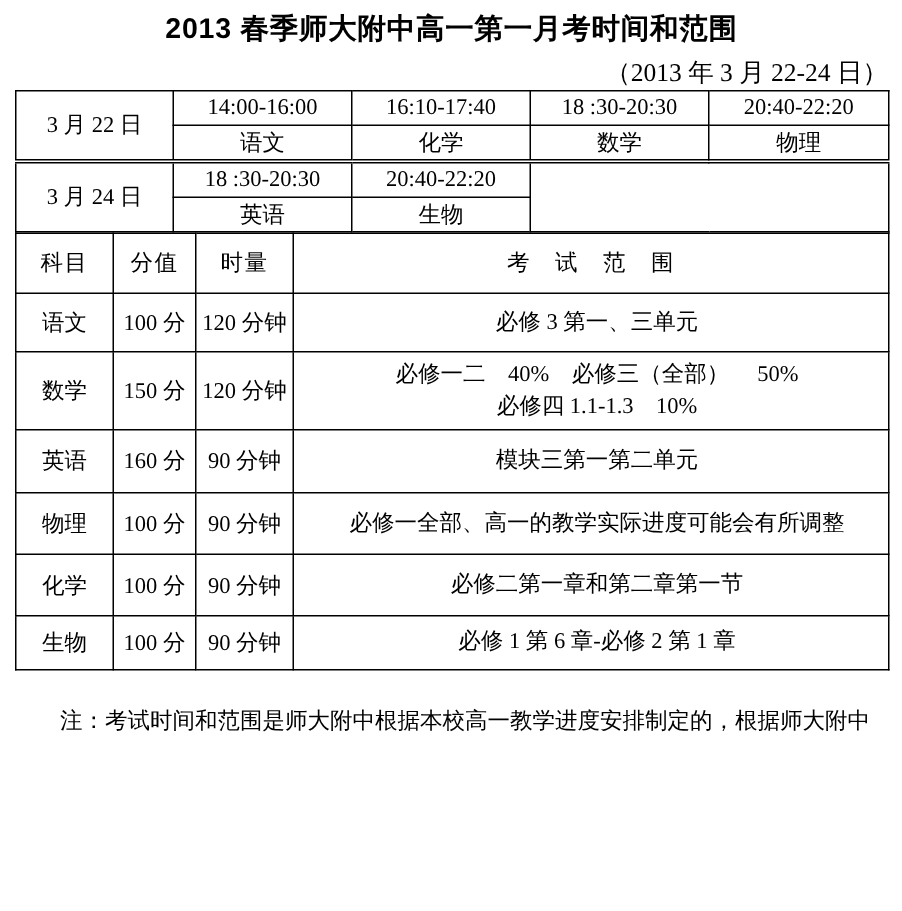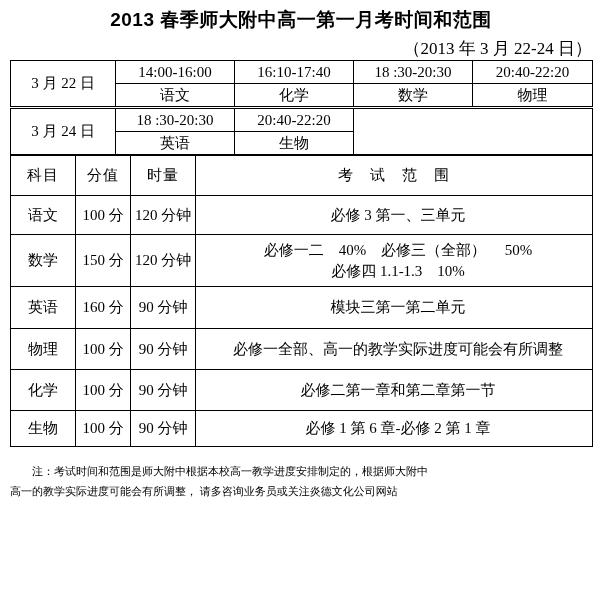--- a/index.html
+++ b/index.html
@@ -64,23 +64,23 @@
   tr.group-sep td { border-top: 3px double #000; }
   
   .scope th { height: 39px; letter-spacing: 1px; margin-left: 24px; }
   .scope td.range {
     text-align: center;
     padding-left: 8px;
     white-space: pre-line;
     line-height: 21px;
   }
   .footer {
-    margin-top: 14px;
+    margin-top: 24px;
     padding-left: 0px;
-    font-size: 11px;
+    font-size: 15px;
     line-height: 20px;
   }
   .footer div { white-space: pre; }
 </style>
 </head>
 <body>
 
 <div class="page">
 
   <div class="title">2013 春季师大附中高一第一月考时间和范围</div>
@@ -172,16 +172,15 @@
       <td>生物</td>
       <td>100 分</td>
       <td>90 分钟</td>
       <td class="range">必修 1 第 6 章-必修 2 第 1 章</td>
     </tr>
   </tbody>
     </table>
 
   <div class="footer">
     <div>　　注：考试时间和范围是师大附中根据本校高一教学进度安排制定的，根据师大附中</div>
-    <div>高一的教学实际进度可能会有所调整， 请多咨询业务员或关注炎德文化公司网站</div>
   </div>
 
 </div>
 
 </body></html>

